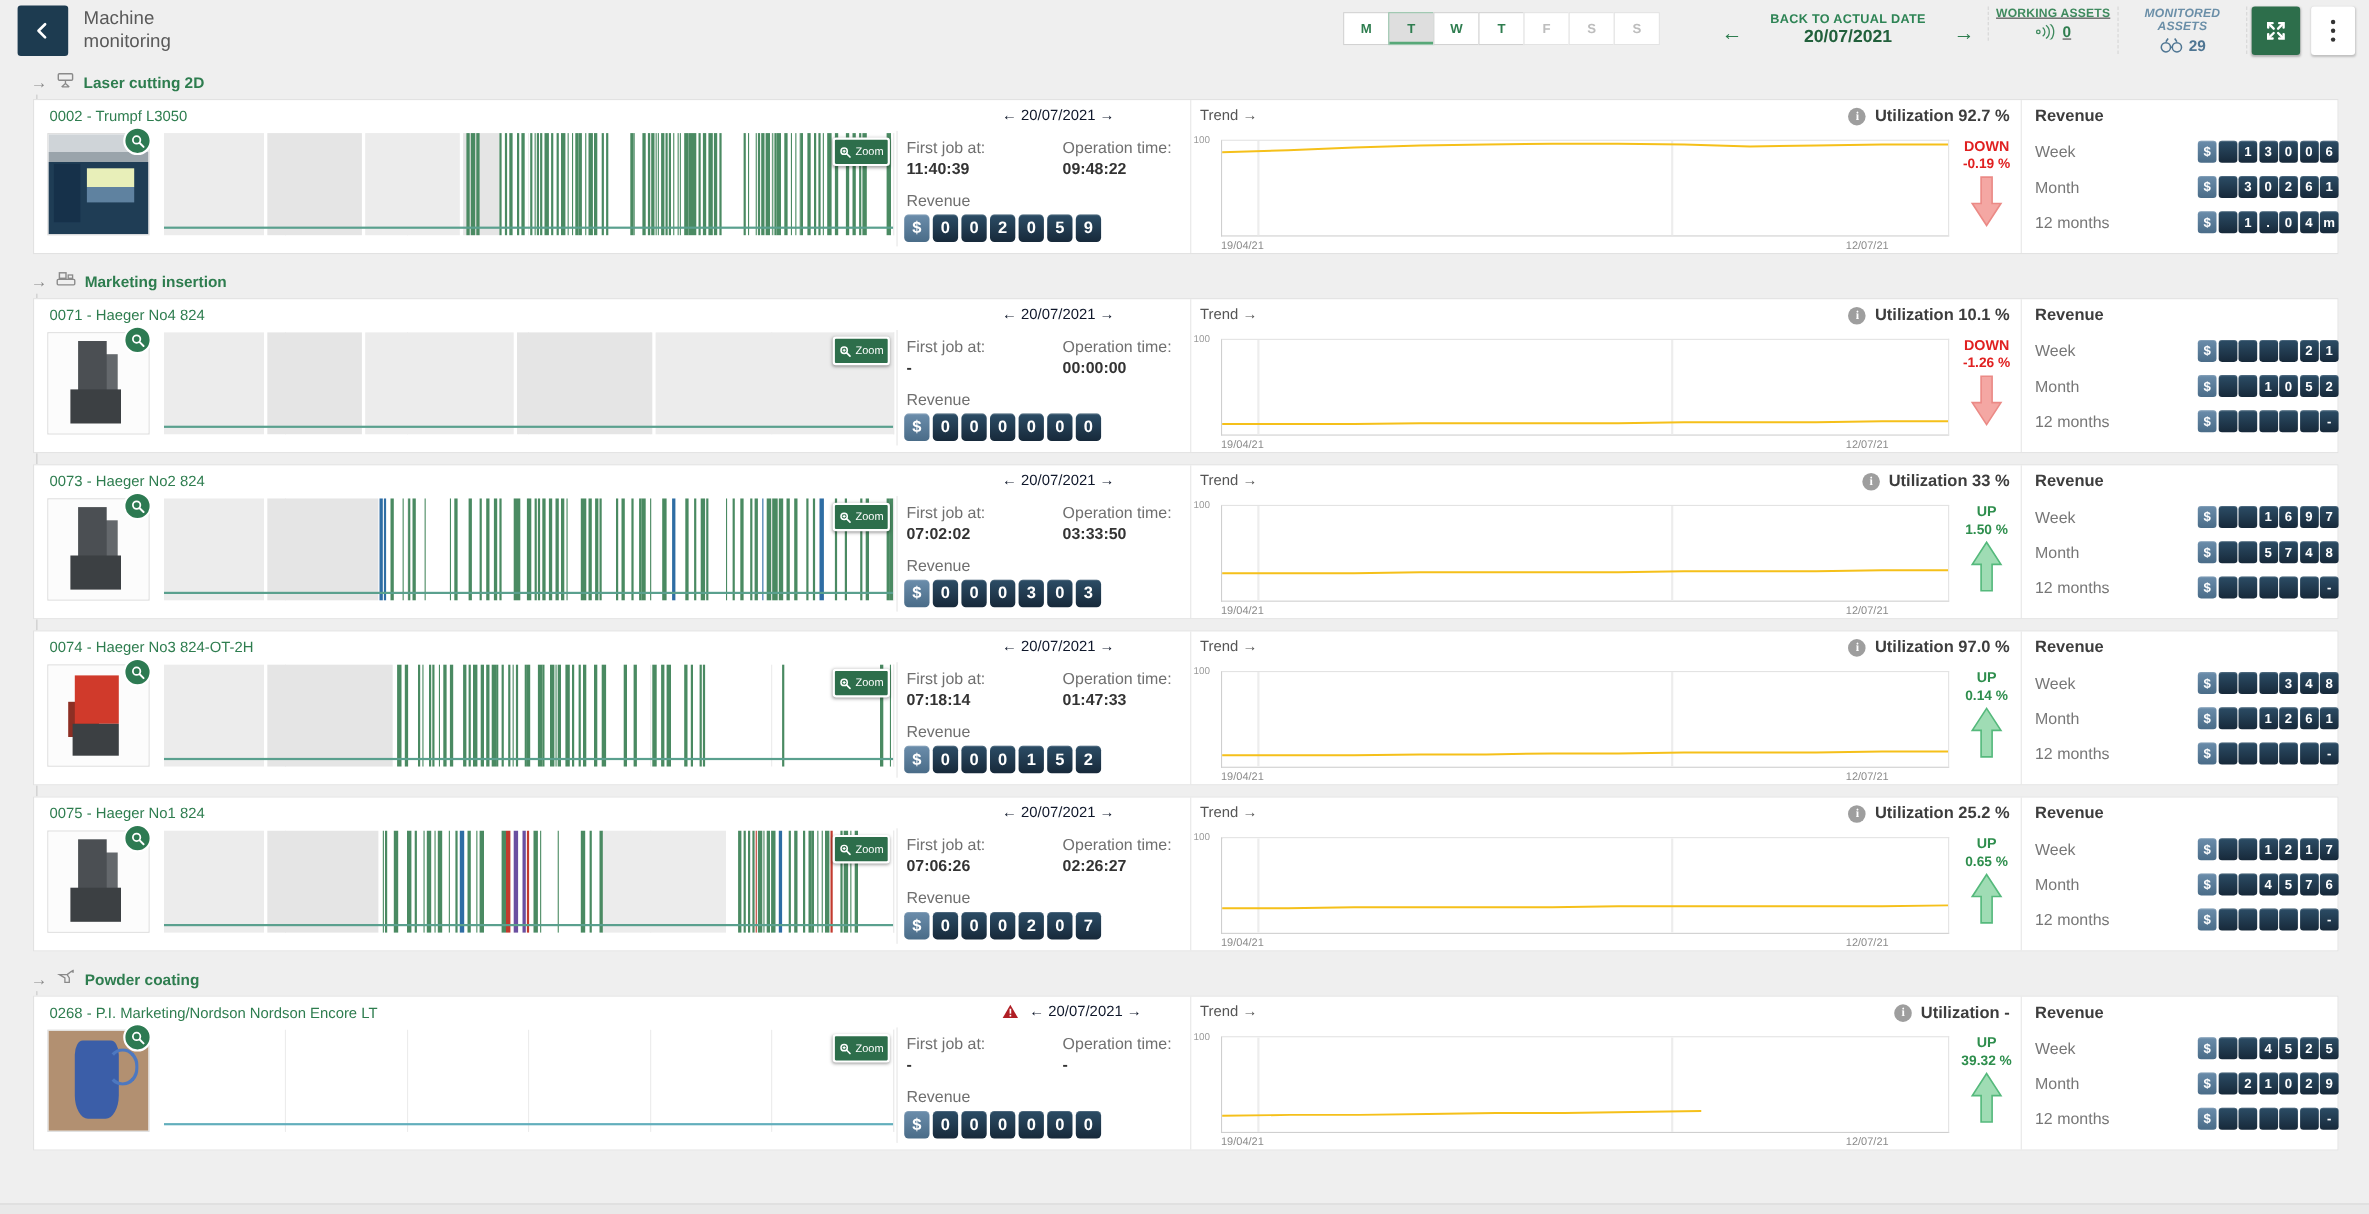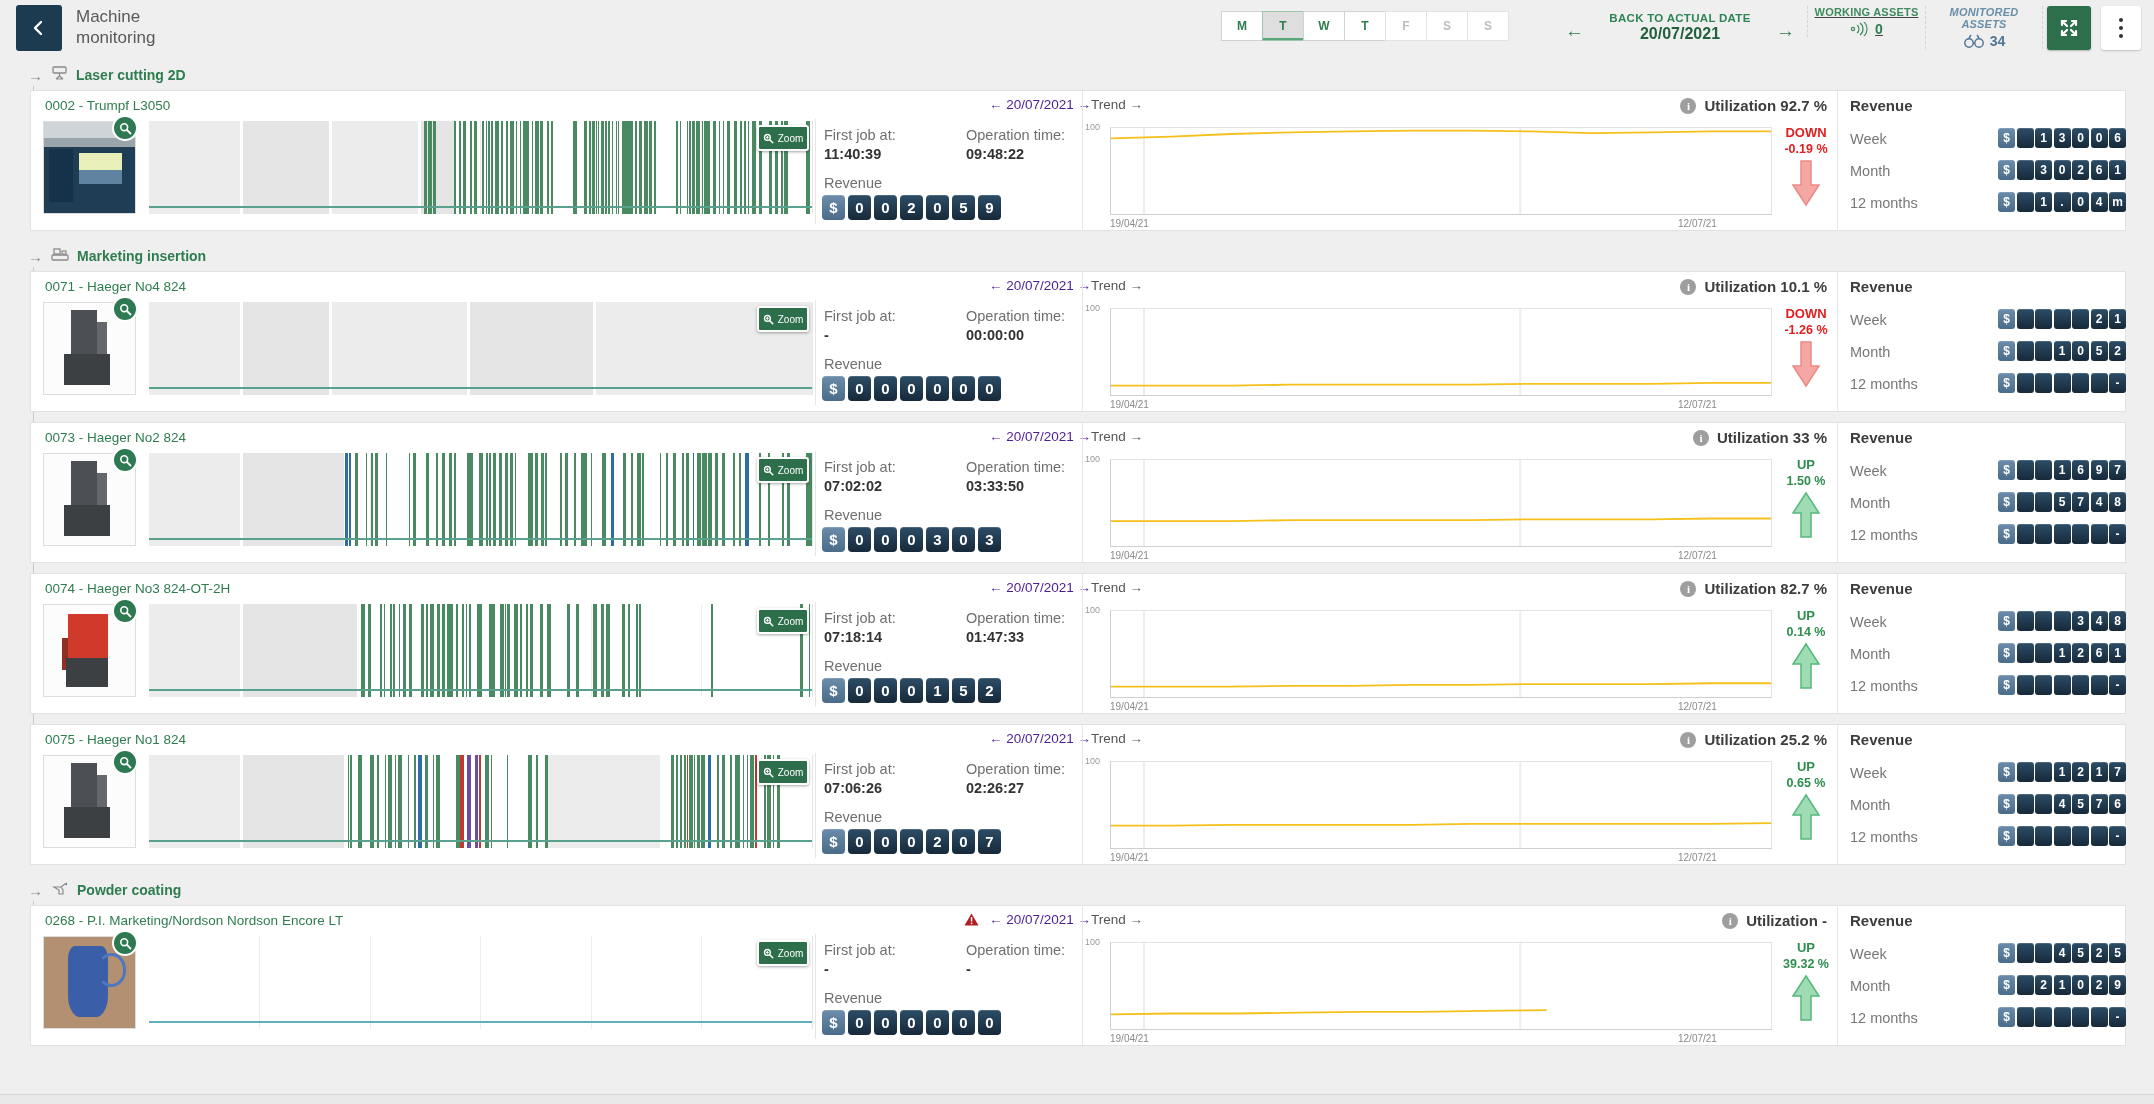--- a/index.html
+++ b/index.html
@@ -80,21 +80,21 @@
   .info { position:absolute; left:784px; top:28px; width:266px; height:105px; border-left:1px solid #e6e6e6; padding-left:8px; }
   .lbl { font-size:14.5px; color:#6f6f6f; }
   .val { font-size:14.5px; font-weight:bold; color:#333; margin-top:3px; }
   .fj { position:absolute; left:8px; top:8px; width:120px; }
   .ot { position:absolute; left:150px; top:8px; width:120px; }
   .rev-lbl { position:absolute; left:8px; top:56px; }
   .digits { position:absolute; left:6px; top:76px; display:flex; gap:3px; }
   .digit { width:23px; height:25px; border-radius:4px; background:linear-gradient(180deg,#2c4d66 0,#17293a 100%); color:#fff; font-size:15px; font-weight:bold; display:flex; align-items:center; justify-content:center; box-shadow:inset 0 1px 0 rgba(255,255,255,.15); }
   .digit.cur { background:linear-gradient(180deg,#6b8dab 0,#4a6c88 100%); }
 
-  .card-date { position:absolute; left:880px; top:6px; width:180px; text-align:right; font-size:13.5px; color:#4c1d95; white-space:nowrap; }
+  .card-date { position:absolute; left:880px; top:6px; width:180px; text-align:left; font-size:13.5px; color:#0f172a; white-space:nowrap; }
   .card-date .arr { font-weight:bold; cursor:pointer; }
   .warn { display:inline-block; vertical-align:-2px; margin-right:6px; }
 
   
   .trend-zone { position:absolute; left:1051px; top:0; bottom:0; width:755px; border-left:1px solid #e6e6e6; }
   .trend-lbl { position:absolute; left:8px; top:6px; font-size:13.5px; color:#555; }
   .util { position:absolute; right:10px; top:6px; font-size:15px; font-weight:bold; color:#3d3d3d; display:flex; align-items:center; gap:8px; }
   .info-ico { width:16px; height:16px; border-radius:50%; background:#9e9e9e; color:#fff; font-size:11px; font-weight:bold; display:flex; align-items:center; justify-content:center; font-family:"Liberation Serif",serif; cursor:pointer; }
   .chart { position:absolute; left:27px; top:36px; width:662px; height:88px; border:1px solid #e3e3e3; border-left:1px solid #cfcfcf; border-bottom:1px solid #cfcfcf; }
   .chart svg { position:absolute; inset:0; width:100%; height:100%; }
@@ -157,21 +157,21 @@
     </div>
   </div>
   <div class="asset-block monitored">
     <div class="asset-label">MONITORED ASSETS</div>
     <div class="asset-value">
       <svg width="22" height="15" viewBox="0 0 22 15">
           <circle cx="6" cy="9" r="4.2" fill="none" stroke="#4f7693" stroke-width="1.4"></circle>
           <circle cx="16" cy="9" r="4.2" fill="none" stroke="#4f7693" stroke-width="1.4"></circle>
           <path d="M6 4 L8 1 M16 4 L14 1 M10 9 h2" stroke="#4f7693" stroke-width="1.4" fill="none"></path>
         </svg>
-      <span>34</span>
+      <span>29</span>
     </div>
   </div>
 
   <div class="expand-btn">
     <svg width="22" height="22" viewBox="0 0 22 22">
       <g stroke="#fff" stroke-width="2.2" stroke-linecap="round">
           <path d="M4 8 L4 4 L8 4"></path>
           <path d="M14 4 L18 4 L18 8"></path>
           <path d="M18 14 L18 18 L14 18"></path>
           <path d="M8 18 L4 18 L4 14"></path>
@@ -811,21 +811,21 @@
       <span class="warn-slot"></span>
       <span class="arr">←</span>
       <span>20/07/2021</span>
       <span class="arr">→</span>
     </div>
 
     <div class="trend-zone">
       <div class="trend-lbl"><span>Trend</span> →</div>
       <div class="util">
         <span class="info-ico">i</span>
-        <span>Utilization 82.7 %</span>
+        <span>Utilization 97.0 %</span>
       </div>
       <div class="y-top">100</div>
       <div class="chart">
             <svg viewBox="0 0 100 100" preserveAspectRatio="none">
               <line x1="5" y1="0" x2="5" y2="100" stroke="#ededed" stroke-width="0.3"></line>
               <line x1="62" y1="0" x2="62" y2="100" stroke="#ededed" stroke-width="0.3"></line>
               <polyline points="0,88 9.090909090909092,88 18.181818181818183,88 27.27272727272727,87 36.36363636363637,87 45.45454545454545,86 54.54545454545454,86 63.63636363636363,85 72.72727272727273,85 81.81818181818183,85 90.9090909090909,84 100,84" fill="none" stroke="#f5c01a" stroke-width="1.8" vector-effect="non-scaling-stroke"></polyline>
             </svg>
           </div>
       <div class="x-start">19/04/21</div>

